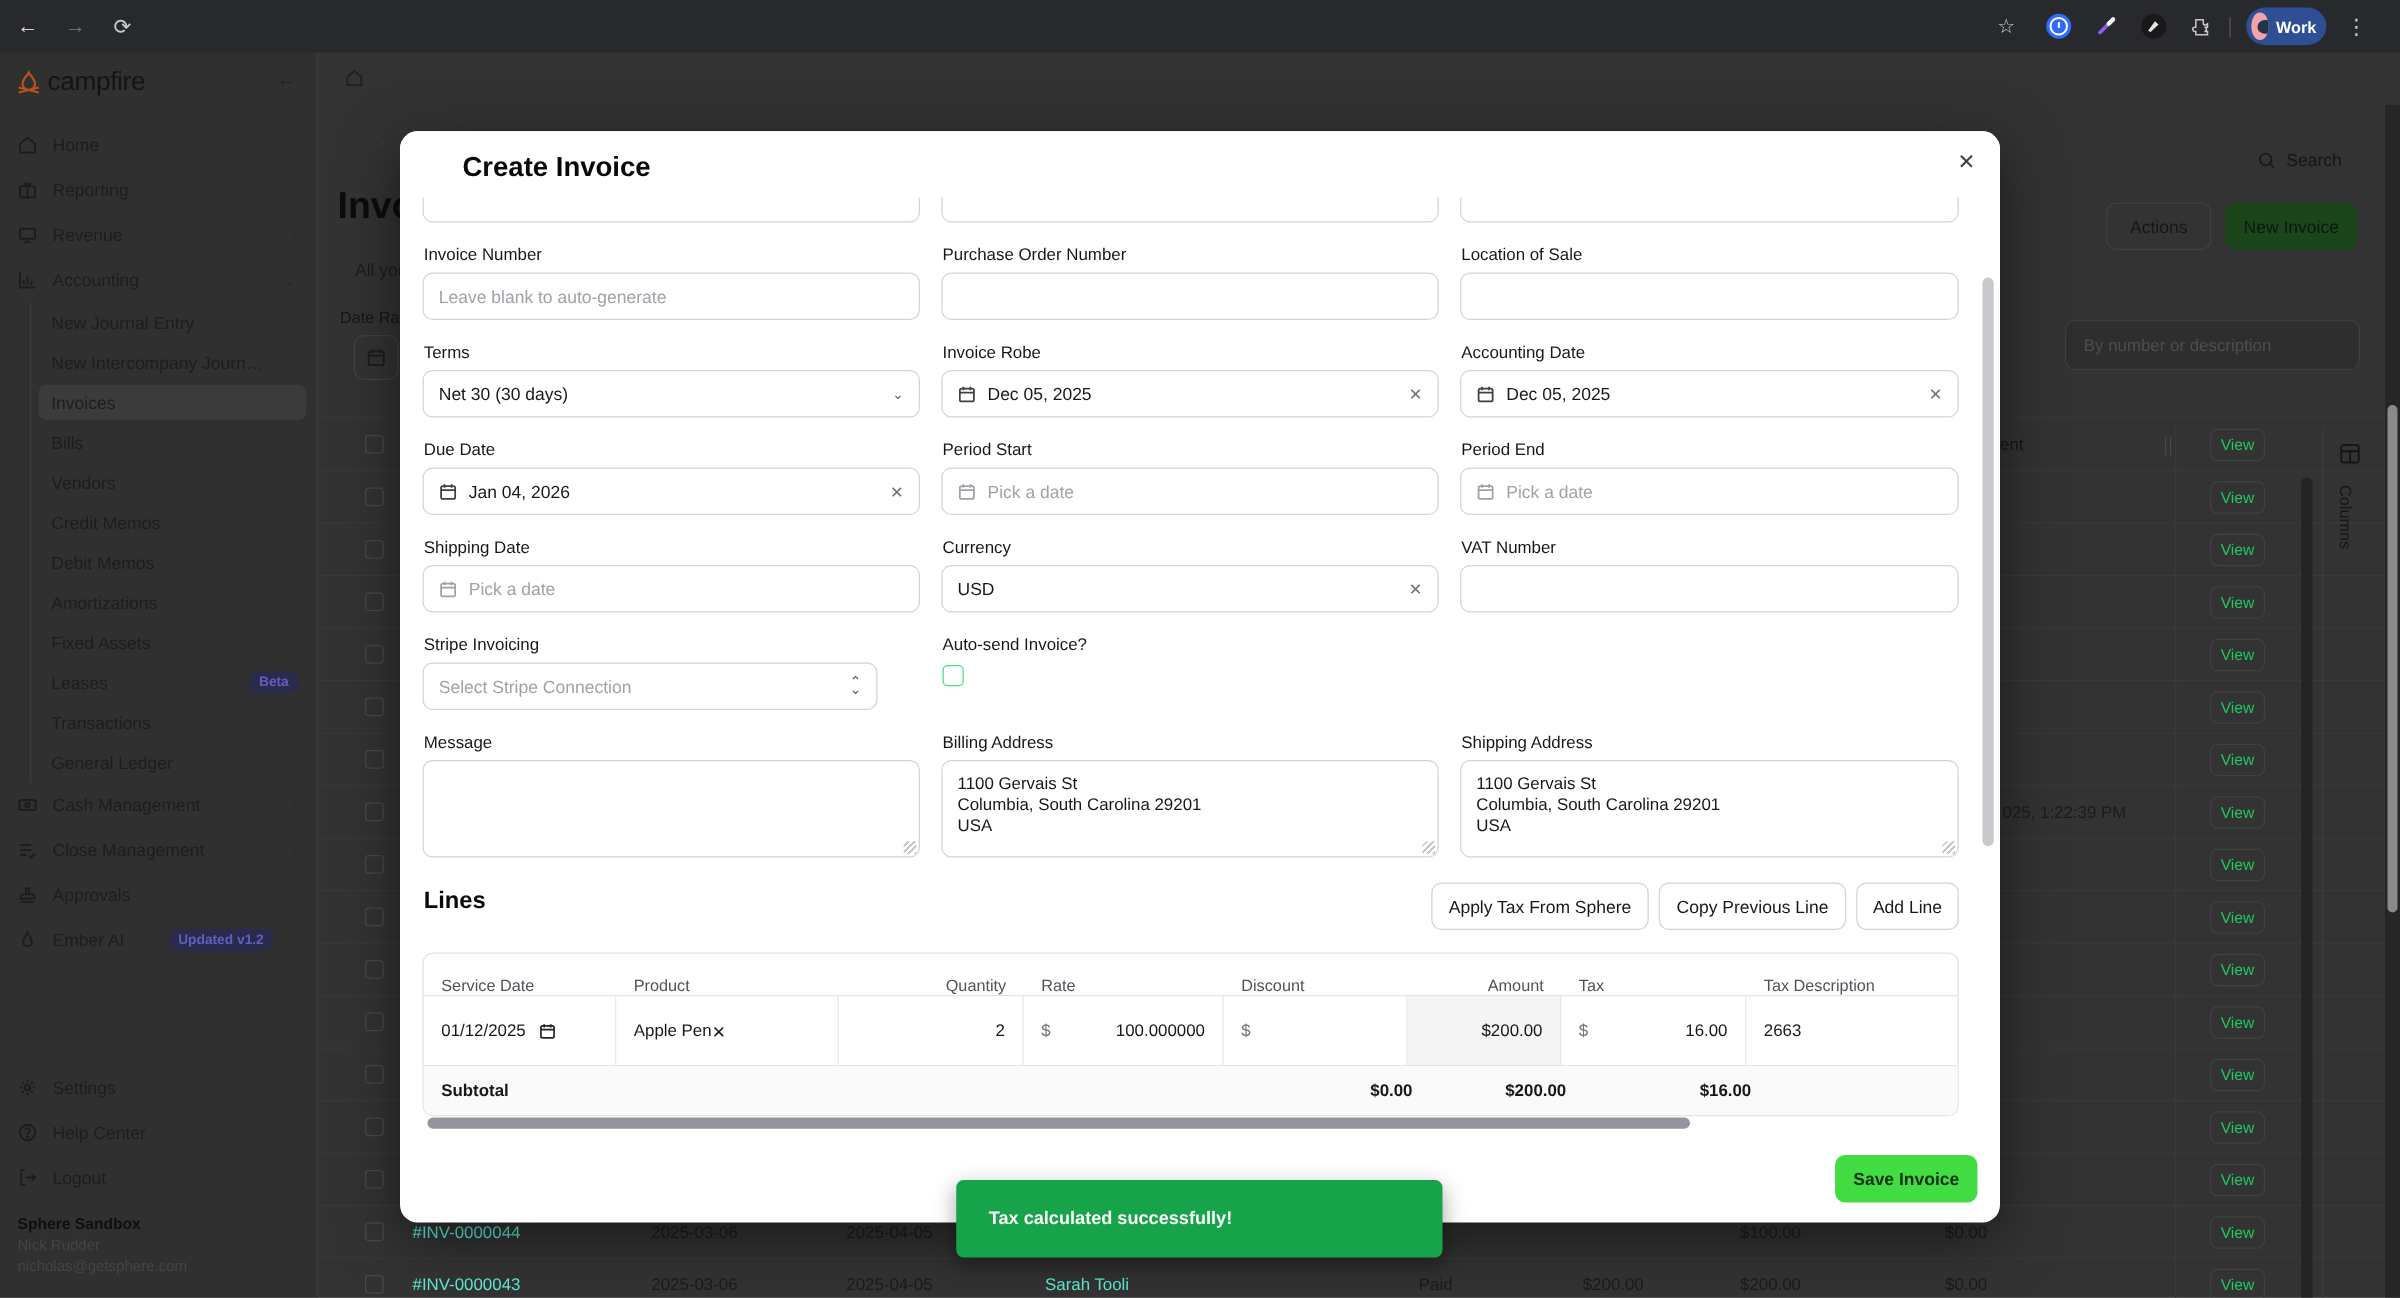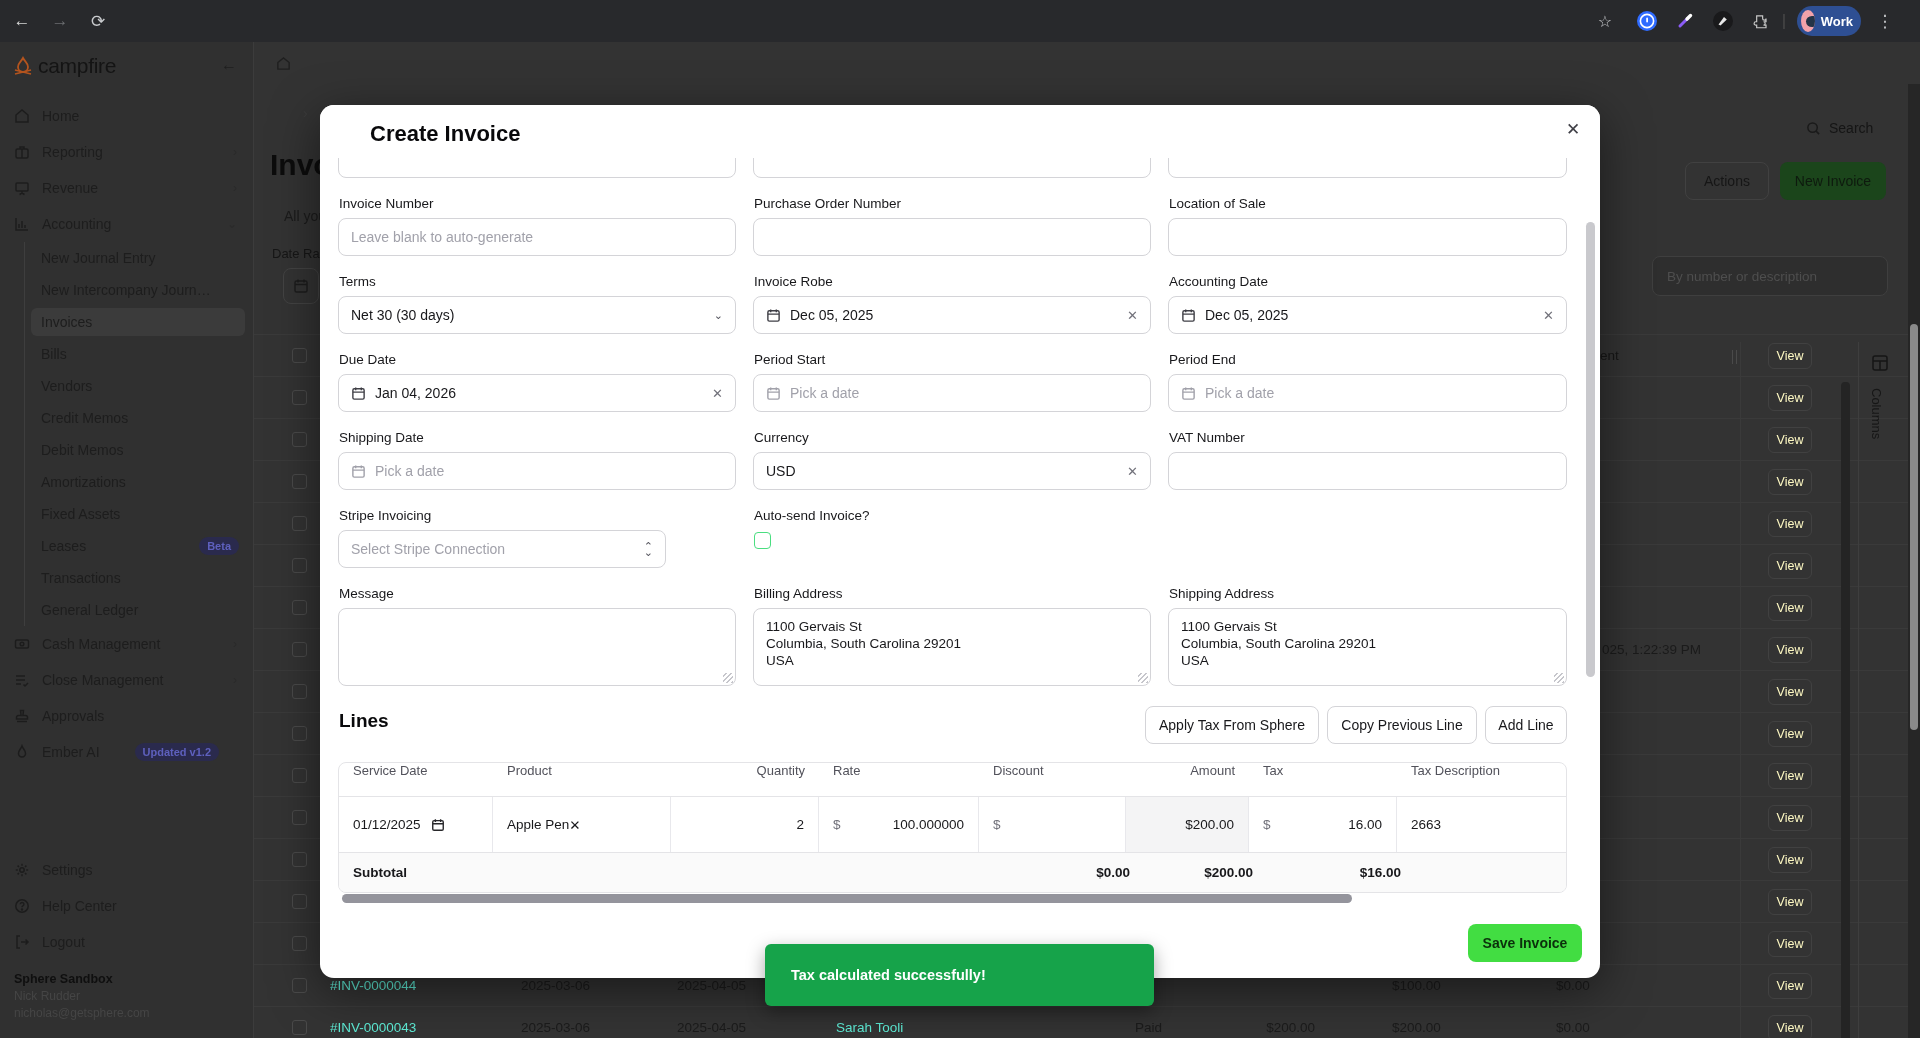--- a/index.html
+++ b/index.html
@@ -38,40 +38,40 @@
   .crumb-sep{color:#3c3c3c;font-size:14px}
   #bg-title{position:absolute;left:270px;top:106px;width:50px;height:40px;overflow:hidden;white-space:nowrap;color:#0c0c0c;font-size:30px;font-weight:700}
   #bg-sub{position:absolute;left:284px;top:166px;color:#1b1b1b;font-size:14px}
   #bg-dr{position:absolute;left:272px;top:204px;color:#161616;font-size:13px}
   #bg-cal{position:absolute;left:283px;top:226px;width:36px;height:36px;border:1px solid #434343;border-radius:8px;display:flex;align-items:center;justify-content:center;color:#1c1c1c}
   .bgbtn{position:absolute;height:38px;border-radius:8px;font-size:14px;display:flex;align-items:center;justify-content:center}
   #filterinp{position:absolute;left:1652px;top:214px;width:236px;height:40px;background:#2e2e2e;border:1px solid #3f3f3f;border-radius:8px;color:#4e4e4e;font-size:13.5px;display:flex;align-items:center;padding:0 14px}
   .bg-row{position:absolute;left:254px;width:1666px;height:42px;border-top:1px solid #3a3a3a;font-size:13.5px;color:#1b1b1b}
   .bg-row .cell{position:absolute;top:0;line-height:42px;white-space:nowrap}
   .cbx{position:absolute;left:38px;top:13px;width:15px;height:15px;border:1.5px solid #4a4a4a;border-radius:3px}
-  .viewbtn{position:absolute;left:1514px;top:8px;width:44px;height:26px;border:1px solid #414141;border-radius:6px;color:#fef9c3;font-size:12.5px;display:flex;align-items:center;justify-content:center}
+  .viewbtn{position:absolute;left:1514px;top:8px;width:44px;height:26px;border:1px solid #414141;border-radius:6px;color:#22c55e;font-size:12.5px;display:flex;align-items:center;justify-content:center}
   .lnk{color:#5eead4}
   
   #overlay-modal{position:absolute;left:320px;top:105px;width:1280px;height:873px;background:#fff;border-radius:14px;box-shadow:0 12px 48px rgba(0,0,0,.5);z-index:10}
   #modal-head{position:absolute;left:0;top:0;width:1280px;height:53px;background:#fff;border-radius:14px 14px 0 0;z-index:3}
   #modal-title{position:absolute;left:50px;top:16px;font-size:22px;font-weight:700;color:#09090b}
   #modal-close{position:absolute;left:1246px;top:14px;font-size:17px;color:#3f3f46;z-index:4}
   .lbl{position:absolute;font-size:13.5px;font-weight:500;color:#18181b}
   .inp{position:absolute;height:38px;border:1px solid #d4d4d8;border-radius:8px;background:#fff;display:flex;align-items:center;padding:0 12px;font-size:14px;color:#18181b;gap:9px}
   .inp .ph{color:#a1a1aa}
   .inp .clear{margin-left:auto;color:#71717a;font-size:13px}
   .inp .chevd{margin-left:auto;color:#52525b;font-size:11px}
   .cutinp{position:absolute;top:20px;height:53px;border:1px solid #d4d4d8;border-radius:8px;z-index:2}
   .ta{position:absolute;height:78px;border:1px solid #d4d4d8;border-radius:8px;padding:9px 12px;font-size:13.5px;line-height:17px;color:#18181b;white-space:pre-line}
   .grip{position:absolute;right:2px;bottom:2px;width:10px;height:10px;
     background:repeating-linear-gradient(135deg,transparent 0 2px,#b8b8bf 2px 3.5px);opacity:.8}
   .autosend{position:absolute;width:17px;height:17px;border:1.5px solid #4ade80;border-radius:4px;background:#fff}
   .linebtn{position:absolute;top:601px;height:38px;border:1px solid #d4d4d8;border-radius:8px;background:#fff;font-size:14px;font-weight:500;color:#18181b;display:flex;align-items:center;justify-content:center}
   #ltable{position:absolute;left:18px;top:657px;width:1229px;border:1px solid #e4e4e7;border-radius:8px;overflow:hidden}
-  .lt-head{display:flex;height:34px;align-items:flex-start;color:#52525b;font-size:13px;border-bottom:1px solid #e4e4e7}
+  .lt-head{display:flex;height:34px;align-items:flex-end;color:#52525b;font-size:13px;border-bottom:1px solid #e4e4e7}
   .lt-row{display:flex;height:56px;align-items:stretch;font-size:13.5px;color:#18181b;border-bottom:1px solid #e4e4e7}
   .lt-sub{display:flex;height:39px;align-items:center;background:#fafafa;font-size:13.5px;color:#18181b;font-weight:700}
   .c{flex:0 0 auto;display:flex;align-items:center;padding:0 14px;position:relative}
   .lt-row .c{border-right:1px solid #e8e8ec}
   .lt-row .c:last-child{border-right:none}
   .dollar{color:#71717a;margin-right:6px}
   .rt{justify-content:flex-end}
   #hscroll{position:absolute;left:20px;top:789px;width:1227px;height:9px}
   #hscroll .thumb{position:absolute;left:2px;top:0;width:1010px;height:9px;background:#94949c;border-radius:5px}
   #vthumb{position:absolute;left:1266px;top:117px;width:9px;height:455px;background:#c9c9cd;border-radius:5px}
@@ -481,21 +481,21 @@
   </div>
   <div class="lbl" style="left:434px;top:325px">Currency</div>
   <div class="inp" style="left:433px;top:347px;width:398px">
     <span>USD</span>
     <span class="clear">✕</span>
   </div>
   <div class="lbl" style="left:849px;top:325px">VAT Number</div>
   <div class="inp" style="left:848px;top:347px;width:399px"></div>
 
   <div class="lbl" style="left:19px;top:403px">Stripe Invoicing</div>
-  <div class="inp" style="left:18px;top:425px;width:328px">
+  <div class="inp" style="left:18px;top:425px;width:364px">
     <span class="ph">Select Stripe Connection</span>
     <span class="chevd" style="line-height:6px;text-align:center">⌃<br>⌄</span>
   </div>
   <div class="lbl" style="left:434px;top:403px">Auto-send Invoice?</div>
   <div class="autosend" style="left:434px;top:427px"></div>
 
   <div class="lbl" style="left:19px;top:481px">Message</div>
   <div class="ta" style="left:18px;top:503px;width:398px"><div class="grip"></div></div>
   <div class="lbl" style="left:434px;top:481px">Billing Address</div>
   <div class="ta" style="left:433px;top:503px;width:398px"><span>1100 Gervais St

